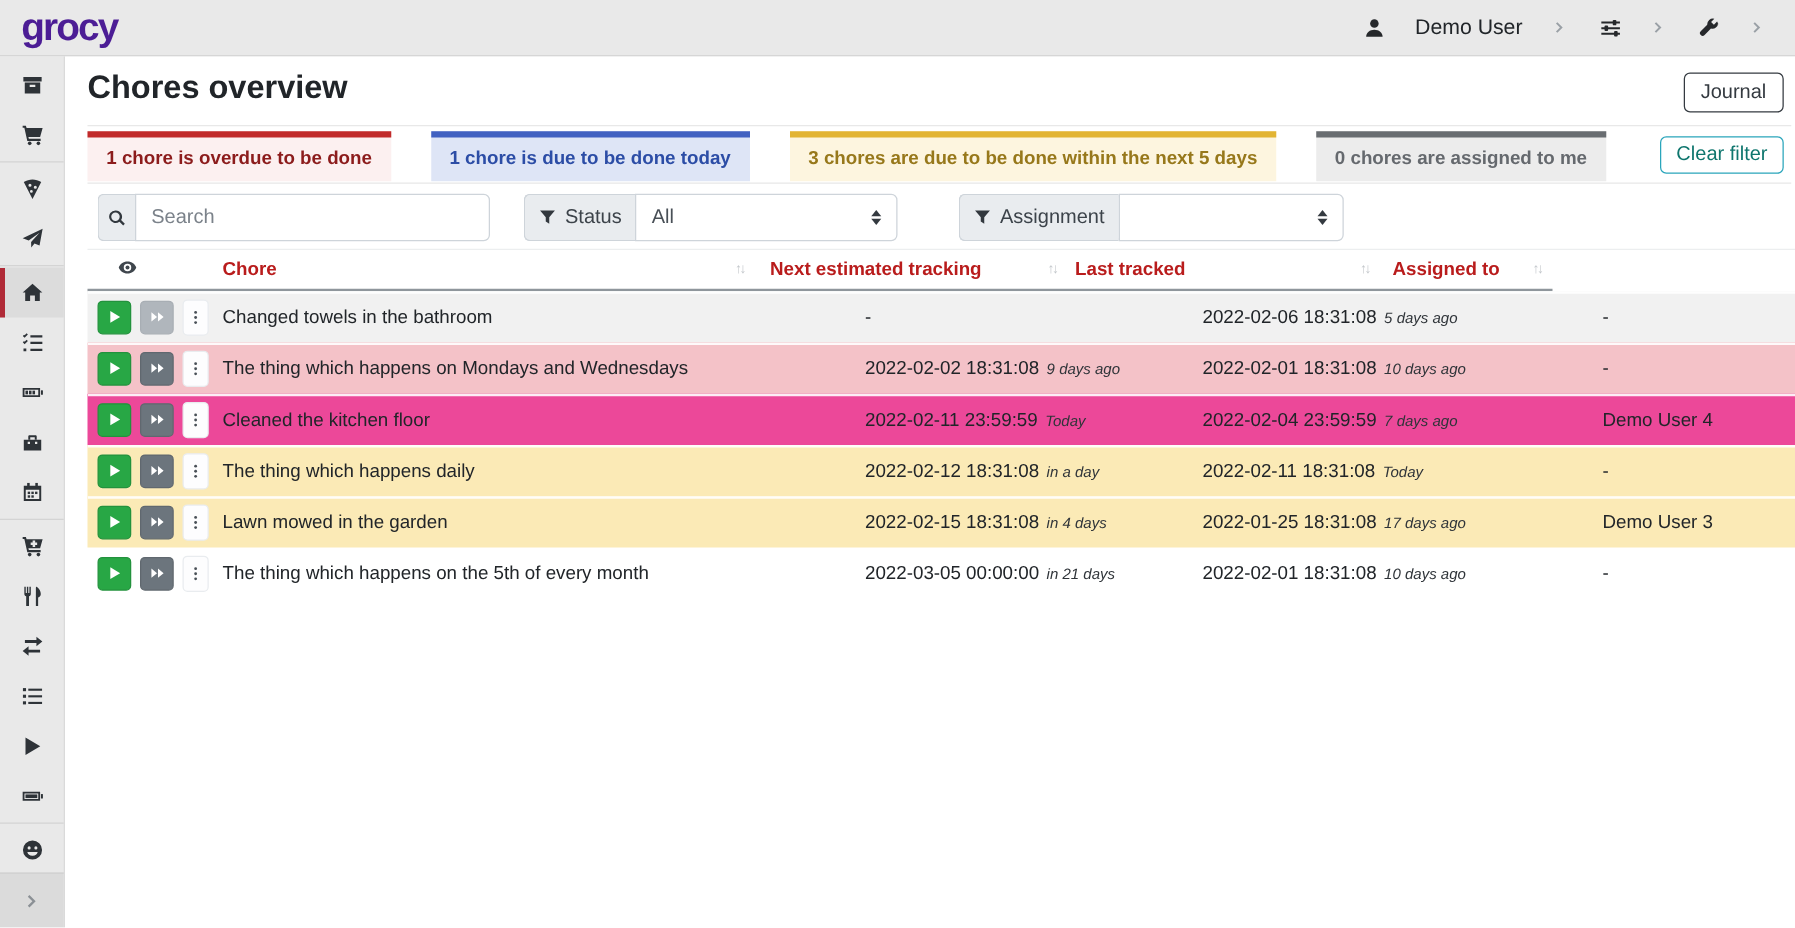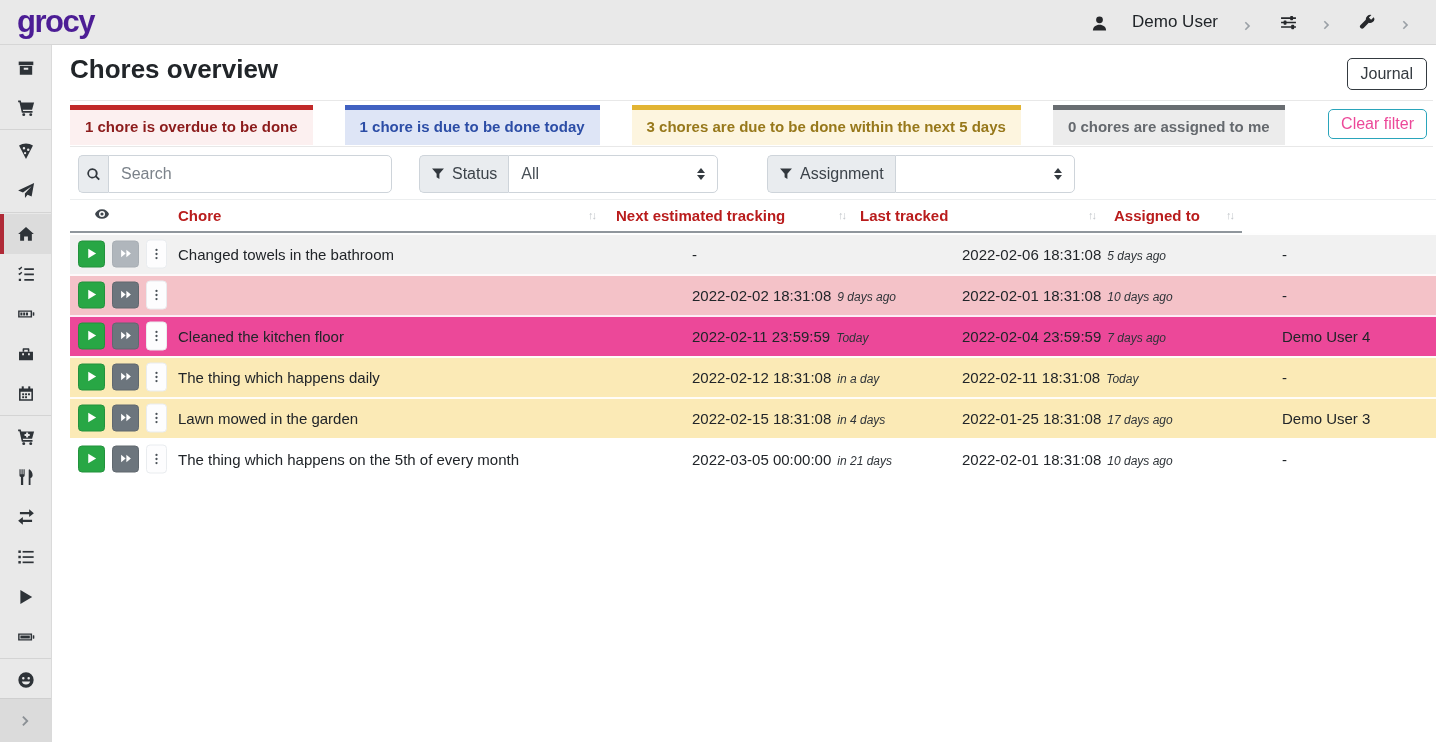--- a/index.html
+++ b/index.html
@@ -11,21 +11,21 @@
   svg{display:block;fill:currentColor;}
   .ico{display:inline-flex;align-items:center;justify-content:center;}
   .ico svg{width:1em;height:1em;}
 
   
   .navbar{position:absolute;top:0;left:0;width:100%;height:45px;background:#e9e9e9;
     border-bottom:1px solid #d6d6d6;box-sizing:border-box;z-index:5;}
   .logo{position:absolute;left:17px;top:4px;font-size:31px;font-weight:800;
     color:#4c1d95;letter-spacing:-1.5px;text-decoration:none;cursor:pointer;}
   .nav-right{position:absolute;right:24px;top:0;height:44px;display:flex;align-items:center;gap:26px;}
-  .nav-item{display:flex;align-items:flex-end;gap:24px;font-size:17px;color:#212529;cursor:pointer;text-decoration:none;}
+  .nav-item{display:flex;align-items:center;gap:24px;font-size:17px;color:#212529;cursor:pointer;text-decoration:none;}
   .nav-item .ico{font-size:17px;color:#26282b;}
   .nav-item .chev{font-size:12px;color:#9aa0a6;display:inline-flex;}
   .nav-item .chev svg{width:12px;height:12px;}
 
   
   .sidebar{position:absolute;top:45px;left:0;bottom:0;width:52px;background:#e9e9e9;
     border-right:1px solid #dadada;box-sizing:border-box;z-index:4;}
   .side-items{padding-top:3px;}
   .side-item{height:40px;display:flex;align-items:center;justify-content:center;
     color:#2e3338;font-size:18px;cursor:pointer;text-decoration:none;}
@@ -46,21 +46,21 @@
 
   
   .cards{position:absolute;left:18px;top:60px;display:flex;gap:32px;}
   .scard{border-top:5px solid;padding:8px 15px 10px;font-size:15px;font-weight:bold;
     white-space:nowrap;cursor:pointer;box-sizing:border-box;}
   .scard.danger{border-color:#c12a2a;background:#fcf0f0;color:#8c1c1c;}
   .scard.primary{border-color:#4161c1;background:#dee5f6;color:#2c4da6;}
   .scard.warning{border-color:#e2b433;background:#fdf5df;color:#97781b;}
   .scard.secondary{border-color:#696d71;background:#ececec;color:#65696e;}
   .btn-clear{position:absolute;right:9px;top:64px;padding:5px 12px;background:#fff;
-    border:1px solid #2aa5bb;border-radius:5px;color:#ec4899;font-size:16px;cursor:pointer;
+    border:1px solid #2aa5bb;border-radius:5px;color:#0f766e;font-size:16px;cursor:pointer;
     font-family:inherit;}
 
   
   .filterbar{position:absolute;left:0;top:110px;width:100%;height:38px;}
   .igroup{position:absolute;display:flex;height:38px;box-sizing:border-box;}
   .iprep{background:#e9ecef;border:1px solid #ced4da;border-right:0;border-radius:5px 0 0 5px;
     display:flex;align-items:center;gap:7px;padding:0 11px;color:#3c434a;font-size:16px;box-sizing:border-box;}
   .iprep .ico{font-size:14px;color:#32383e;}
   .g-search{left:26px;}
   .g-search .iprep{padding:0 7px;}
@@ -441,20 +441,21 @@
             <button class="btn-more">
               <span class="ico">
                 <svg viewBox="0 0 16 16">
                   <circle cx="8" cy="3" r="1.4"></circle>
                   <circle cx="8" cy="8" r="1.4"></circle>
                   <circle cx="8" cy="13" r="1.4"></circle>
                 </svg>
               </span>
             </button>
           </div>
+          <div class="cell c-chore">The thing which happens on Mondays and Wednesdays</div>
           <div class="cell c-next">2022-02-02 18:31:08<span class="rel">9 days ago</span></div>
           <div class="cell c-last">2022-02-01 18:31:08<span class="rel">10 days ago</span></div>
           <div class="cell c-assigned">-</div>
         </div>
         <div class="trow v-today">
           <div class="cell c-actions">
             <button class="btn-track">
               <span class="ico">
                 <svg viewBox="0 0 16 16">
                   <path d="M3 1.8l10.5 6.2L3 14.2z"></path>

